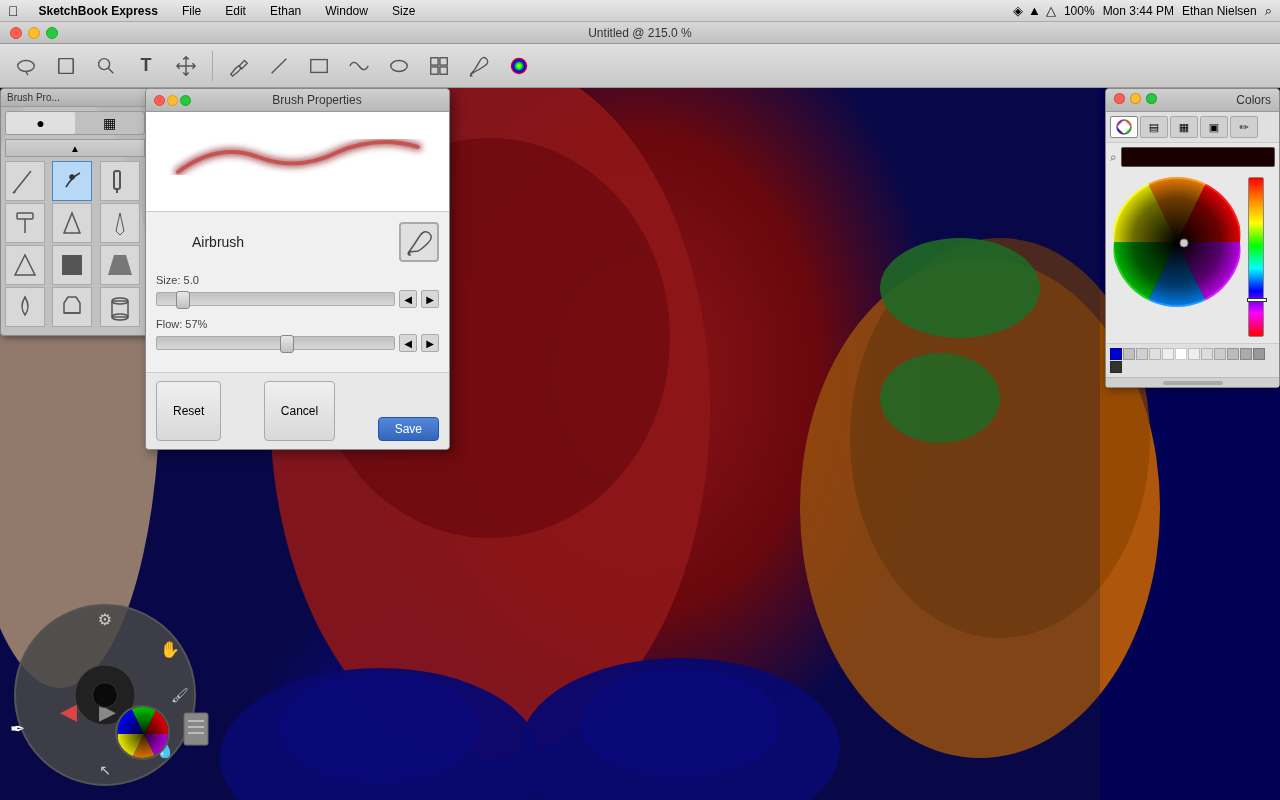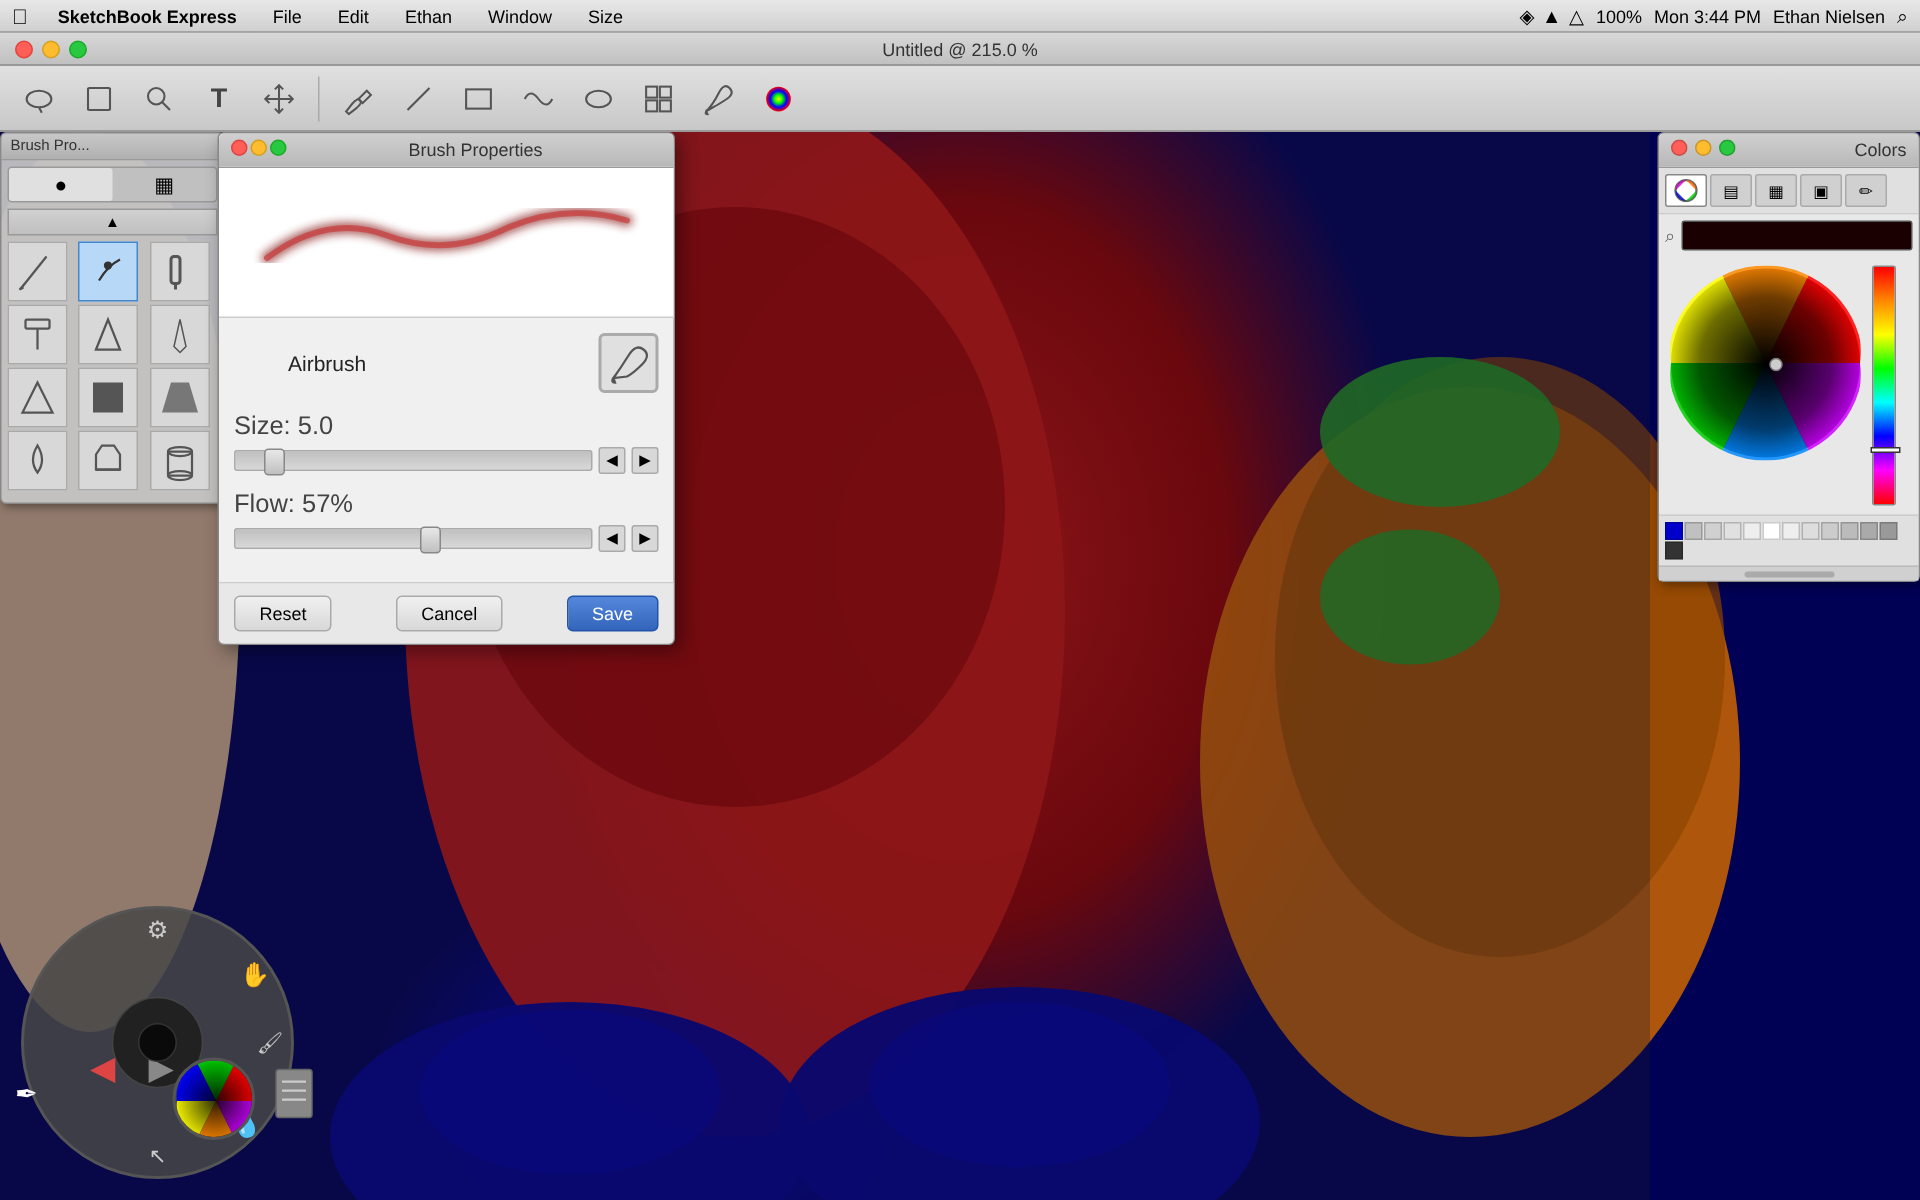--- a/index.html
+++ b/index.html
@@ -360,21 +360,21 @@
       border-radius: 4px;
       box-shadow: 4px 4px 12px rgba(0,0,0,0.4);
       z-index: 50;
     }
     .dialog-title-bar {
       background: linear-gradient(to bottom, #d0d0d0, #b8b8b8);
       padding: 4px 8px;
       border-radius: 4px 4px 0 0;
       border-bottom: 1px solid #999;
       display: flex;
-      align-items: flex-start;
+      align-items: center;
       gap: 2px;
     }
     .dialog-win-btn {
       width: 11px; height: 11px;
       border-radius: 50%;
       border: 1px solid rgba(0,0,0,0.2);
     }
     .dialog-title-text {
       font-size: 12px;
       font-weight: 500;
@@ -416,21 +416,21 @@
       display: flex;
       align-items: center;
       justify-content: center;
       cursor: pointer;
       font-size: 20px;
     }
     .param-row {
       margin-bottom: 10px;
     }
     .param-label {
-      font-size: 17px;
+      font-size: 11px;
       color: #444;
       margin-bottom: 4px;
     }
     .slider-row {
       display: flex;
       align-items: center;
       gap: 4px;
     }
     .slider-track {
       flex: 1;
@@ -474,20 +474,21 @@
       border-radius: 4px;
       border: 1px solid #aaa;
       cursor: pointer;
       font-size: 12px;
       background: linear-gradient(to bottom, #f0f0f0, #d8d8d8);
     }
     .dlg-btn.primary {
       background: linear-gradient(to bottom, #5588dd, #3366bb);
       color: white;
       border-color: #2255aa;
+      margin-top: 36px;
     }
 
     
     #tool-dial {
       position: absolute;
       bottom: 10px;
       left: 10px;
       width: 190px;
       height: 190px;
     }

